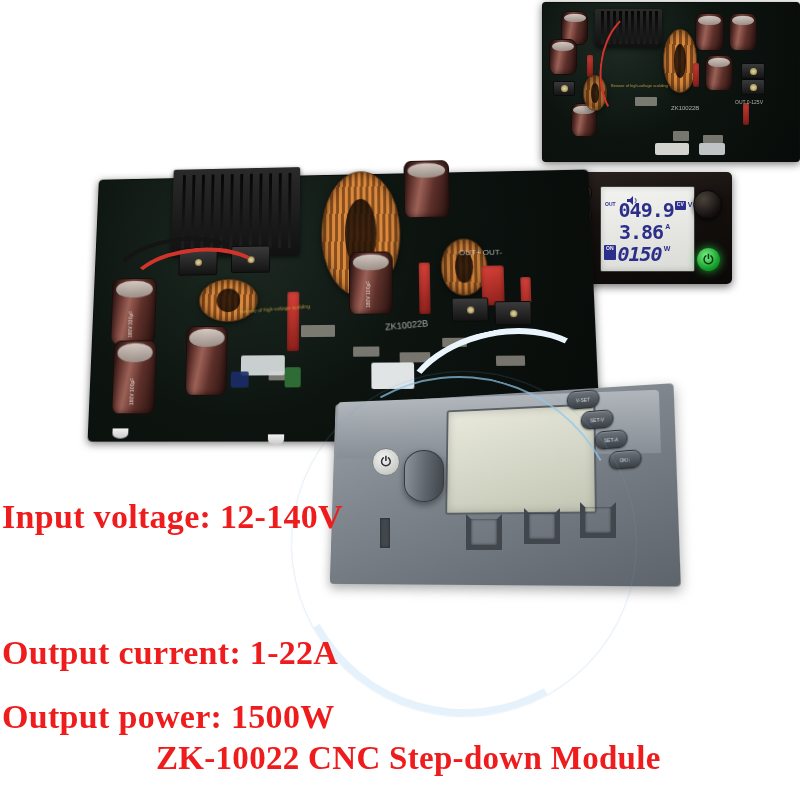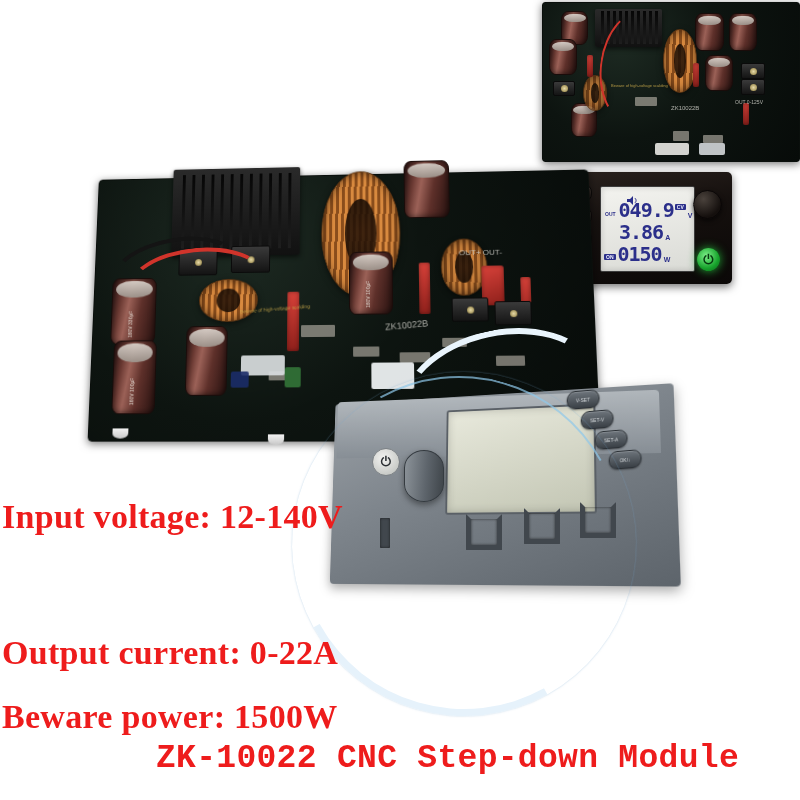--- a/index.html
+++ b/index.html
@@ -51,21 +51,21 @@
        border-radius:5px;box-shadow:0 3px 9px rgba(0,0,0,.55);}
   #meter .btncol{position:absolute;left:6px;top:12px;width:30px;}
   #meter .mbtn{width:28px;height:16px;margin-bottom:5px;border-radius:8px;
        background:linear-gradient(180deg,#3a302b,#191311);border:1px solid #0c0908;
        color:#cfc7c0;font-size:5px;display:flex;align-items:center;justify-content:center;
        letter-spacing:.2px;box-shadow:inset 0 1px 1px rgba(255,255,255,.12);}
   #lcd{position:absolute;left:44px;top:14px;width:93px;height:84px;border-radius:2px;
        background:linear-gradient(170deg,#f3f3ef,#dadbd6);
        border:1px solid #3c3c3c;box-shadow:inset 0 0 6px rgba(0,0,0,.18);}
   .seg{font-family:"DejaVu Sans Mono",monospace;color:#2b2f8a;font-weight:bold;}
-  .lrow{position:absolute;display:flex;align-items:flex-end;}
+  .lrow{position:absolute;display:flex;}
   .badge{background:#2b2f8a;color:#eef0ff;font-size:5px;padding:0 2px;border-radius:1px;
        font-family:"Liberation Sans",sans-serif;font-weight:bold;}
   .unit{color:#2b2f8a;font-size:7px;font-weight:bold;margin-left:2px;}
   .lbl{color:#2b2f8a;font-size:5px;font-weight:bold;}
   #knob{position:absolute;right:10px;top:18px;width:27px;height:27px;border-radius:50%;
        background:radial-gradient(circle at 35% 30%,#4a423c,#140f0d 70%);
        border:1px solid #090606;box-shadow:0 2px 4px rgba(0,0,0,.6);}
   #pwr{position:absolute;right:12px;bottom:13px;width:23px;height:23px;border-radius:50%;
        background:radial-gradient(circle at 40% 35%,#7ef08a,#17a32c 60%,#0b5d18 100%);
        box-shadow:0 0 10px rgba(40,220,70,.75);display:flex;align-items:center;
@@ -180,21 +180,21 @@
         <span class="unit">V</span>
       </div>
 
       <div class="lrow" style="left:18px;top:36px;">
         <span class="seg" style="font-size:20px;line-height:18px;letter-spacing:-1px;">3.86</span>
         <span class="unit">A</span>
       </div>
 
       <div class="lrow" style="left:3px;top:58px;">
         <span class="badge" style="margin-bottom:3px;">ON</span>
-        <span class="seg" style="font-size:20px;line-height:18px;margin-left:2px;letter-spacing:-1px;">0150</span>
+        <span class="seg" style="font-size:20px;line-height:18px;margin-left:2px;letter-spacing:-1px;font-style:italic;">0150</span>
         <span class="unit">W</span>
       </div>
     </div>
 
     <div id="knob"></div>
     <div id="pwr">⏻</div>
   </div>
 
   <div class="pcb" style="left:88px;top:170px;width:500px;height:268px;
               transform:perspective(900px) rotateX(9deg) rotateY(-4deg);border-radius:4px;">
@@ -298,17 +298,17 @@
 
   <div class="ribbon" style="left:292px;top:372px;width:330px;height:330px;border-width:7px;
               transform:rotate(196deg);"></div>
   <div class="ribbon2" style="left:296px;top:376px;width:322px;height:322px;border-width:2px;
               border-bottom-color:#8fc8ea;transform:rotate(196deg);opacity:.7;"></div>
   <div style="position:absolute;left:400px;top:330px;width:190px;height:120px;
               border:6px solid transparent;border-top-color:#e9f4fc;border-radius:50%;
               transform:rotate(-12deg);"></div>
 
   <div class="spec" style="left:2px;top:498px;">Input voltage: 12-140V</div>
-  <div class="spec" style="left:2px;top:634px;">Output current: 0-22A</div>
-  <div class="spec" style="left:2px;top:698px;">Beware power: 1500W</div>
-  <div class="spec" style="left:156px;top:740px;font-size:33px;font-family:Liberation Mono, monospace;">ZK-10022 CNC Step-down Module</div>
+  <div class="spec" style="left:2px;top:634px;">Output current: 1-22A</div>
+  <div class="spec" style="left:2px;top:698px;">Output power: 1500W</div>
+  <div class="spec" style="left:156px;top:740px;font-size:33px;">ZK-10022 CNC Step-down Module</div>
 
 </div>
 
 </body></html>

